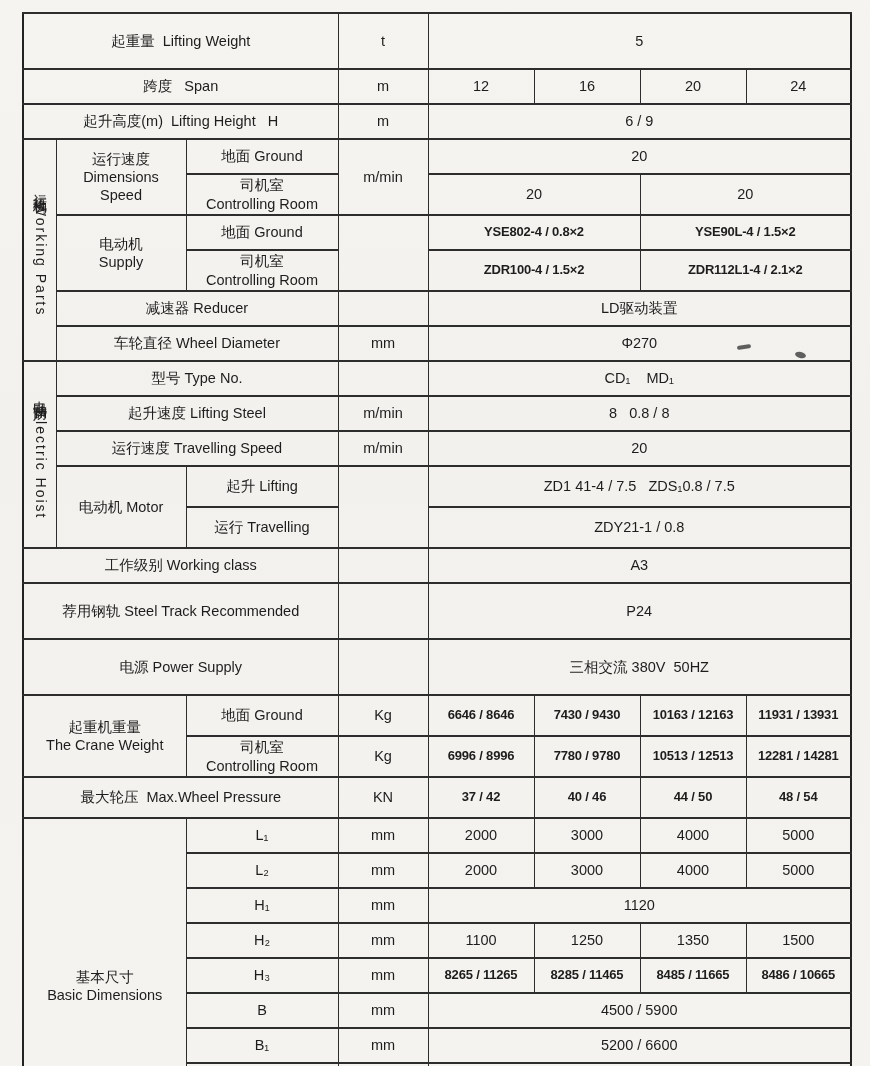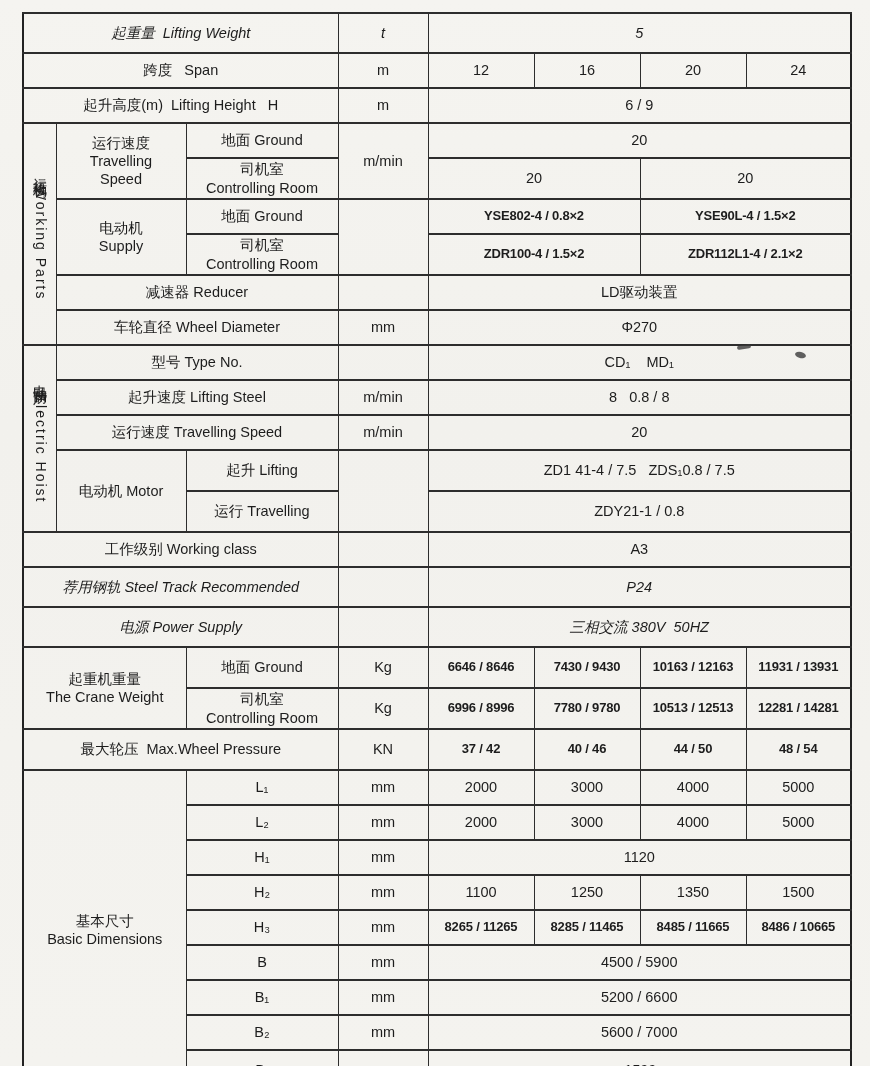--- a/index.html
+++ b/index.html
@@ -25,21 +25,21 @@
     white-space:pre-line;
     overflow:hidden;
   }
   td.num{font-size:13px;letter-spacing:-0.2px;font-weight:bold;}
   td.vert{
     writing-mode:vertical-lr;text-orientation:mixed;
     font-size:14px;letter-spacing:2px;padding:6px 1px;
   }
   tr{height:35px;}
   tr.t41{height:41px;}
-  tr.t38{height:40px;font-style:italic;}
+  tr.t38{height:56px;}
   .artifact{position:absolute;background:#3a3a3a;border-radius:50%;opacity:.8;}
   .a1{left:795px;top:352px;width:11px;height:6px;transform:rotate(12deg);}
   .a2{left:737px;top:345px;width:14px;height:4px;transform:rotate(-8deg);border-radius:2px;}
 </style>
 </head>
 <body>
 
 <div class="sheet">
 <table>
   <colgroup>
@@ -71,21 +71,21 @@
 
   <tr>
     <td colspan="3">起升高度(m)&nbsp;&nbsp;Lifting Height&nbsp;&nbsp;&nbsp;H</td>
     <td>m</td>
     <td colspan="4">6 / 9</td>
   </tr>
 
   <tr>
     <td rowspan="6" class="vert">运行机构&nbsp;&nbsp;Working Parts</td>
     <td rowspan="2">运行速度
-Travelling
+Dimensions
 Speed</td>
     <td>地面 Ground</td>
     <td rowspan="2">m/min</td>
     <td colspan="4">20</td>
   </tr>
 
   <tr class="t41">
     <td>司机室
 Controlling Room</td>
     <td colspan="2">20</td>

